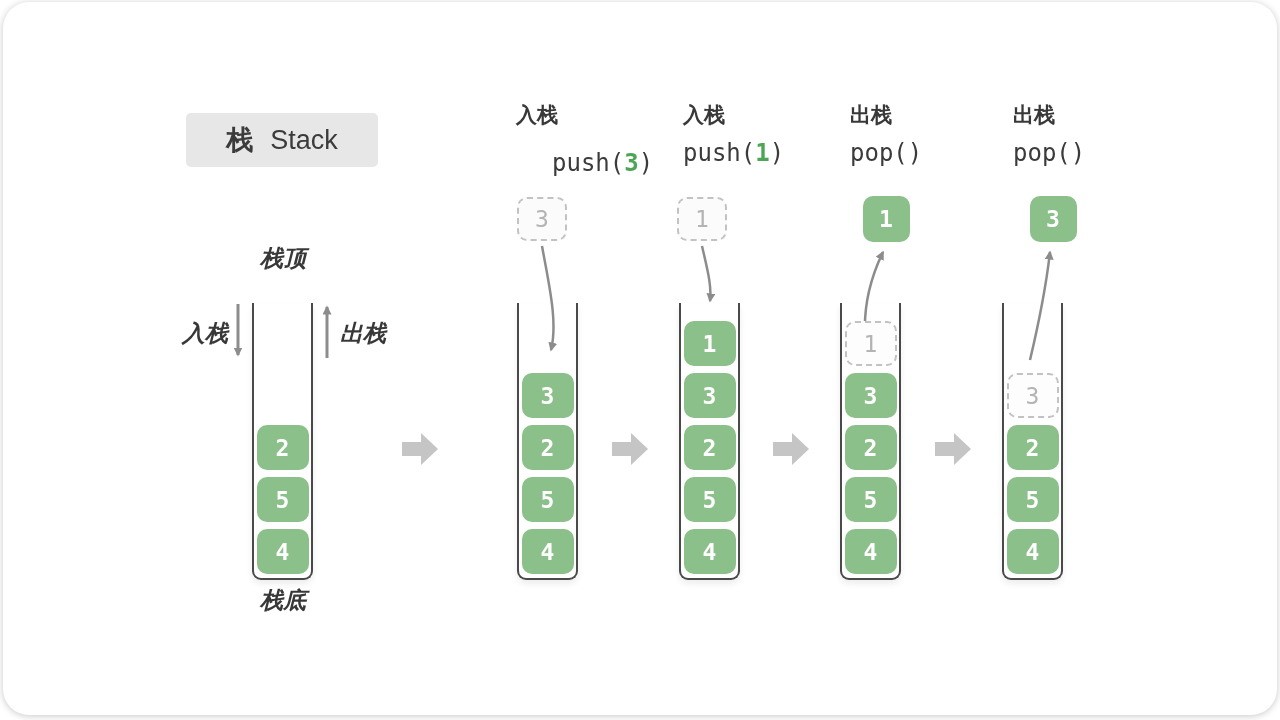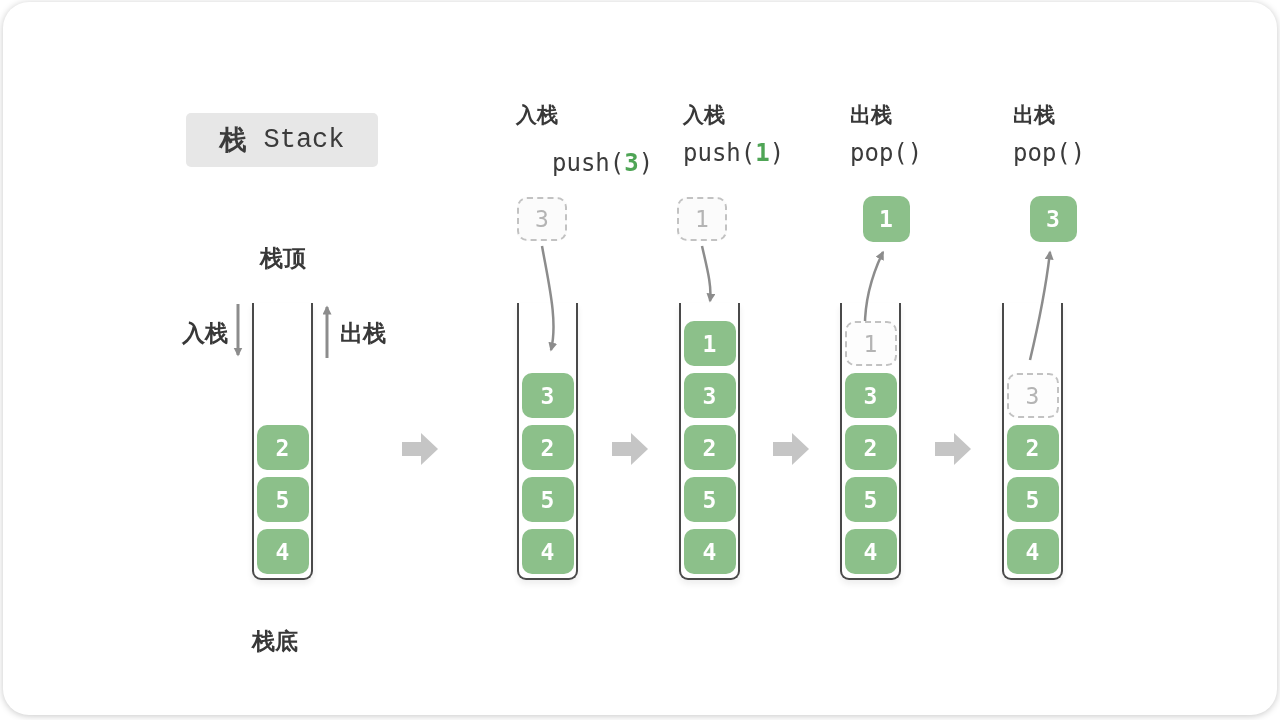--- a/index.html
+++ b/index.html
@@ -13,22 +13,22 @@
     --title-bg:#e7e7e7;
   }
   html,body{margin:0;padding:0;background:#ffffff;}
   body{width:1280px;height:720px;overflow:hidden;font-family:"Liberation Sans","DejaVu Sans",sans-serif;}
   #canvas{position:relative;width:1280px;height:720px;}
   #card{position:absolute;left:3px;top:2px;right:3px;bottom:5px;background:#ffffff;border-radius:26px;box-shadow:0 1px 7px rgba(0,0,0,0.22);}
   .abs{position:absolute;}
   #overlay{position:absolute;left:0;top:0;}
   #title-box{left:186px;top:113px;width:192px;height:54px;background:var(--title-bg);border-radius:5px;display:flex;align-items:center;justify-content:center;color:var(--text-dark);}
   #title-box .cjk{font-weight:700;font-size:27px;}
-  #title-box .en{font-family:Liberation Mono, monospace;font-size:27px;margin-left:17px;}
-  .cn-label{font-weight:700;font-size:23px;color:#383838;}
+  #title-box .en{font-family:Liberation Sans, sans-serif;font-size:27px;margin-left:17px;}
+  .cn-label{font-weight:700;font-size:23px;color:#383838;font-style:italic;}
   .col-head-cn{font-weight:700;font-size:21px;color:#383838;}
   .col-head-code{font-family:"DejaVu Sans Mono","Liberation Mono",monospace;font-size:24px;color:var(--text-dark);}
   .col-head-code .arg{color:var(--code-green);font-weight:700;}
   .stack-container{box-sizing:border-box;border-left:2px solid #4a4a4a;border-right:2px solid #4a4a4a;border-bottom:2px solid #4a4a4a;border-radius:0 0 9px 9px;background:transparent;box-shadow:0 4px 6px rgba(0,0,0,0.07);}
   .block{width:52px;height:45px;border-radius:10px;background:var(--block-green);color:#ffffff;
          font-family:"DejaVu Sans Mono","Liberation Mono",monospace;font-weight:700;font-size:23px;
          display:flex;align-items:center;justify-content:center;box-sizing:border-box;}
   .block.ghost{background:#fdfdfd;border:2px dashed var(--dashed-border);color:var(--ghost-text);font-weight:400;}
   .float-box{border-radius:10px;display:flex;align-items:center;justify-content:center;box-sizing:border-box;
              font-family:"DejaVu Sans Mono","Liberation Mono",monospace;font-size:23px;}
@@ -62,21 +62,21 @@
       </g>
   </svg>
 
   <div class="abs" id="title-box">
     <span class="cjk">栈</span>
     <span class="en">Stack</span>
   </div>
   <div class="abs cn-label" style="left:252px;top:243px;width:62px;text-align:center;">栈顶</div>
   <div class="abs cn-label" style="left:158px;top:318px;width:70px;text-align:right;">入栈</div>
   <div class="abs cn-label" style="left:340px;top:318px;">出栈</div>
-  <div class="abs cn-label" style="left:252px;top:626px;width:62px;">栈底</div>
+  <div class="abs cn-label" style="left:252px;top:585px;width:62px;text-align:center;">栈底</div>
 
   <div id="stage-content">
       <div class="abs stack-container" style="left: 252px; top: 303px; width: 61px; height: 277px;"></div>
       <div class="abs block" style="left: 256.5px; top: 425px;">2</div>
       <div class="abs block" style="left: 256.5px; top: 477px;">5</div>
       <div class="abs block" style="left: 256.5px; top: 529px;">4</div>
       <div class="abs stack-container" style="left: 517px; top: 303px; width: 61px; height: 277px;"></div>
       <div class="abs block" style="left: 521.5px; top: 373px;">3</div>
       <div class="abs block" style="left: 521.5px; top: 425px;">2</div>
       <div class="abs block" style="left: 521.5px; top: 477px;">5</div>

